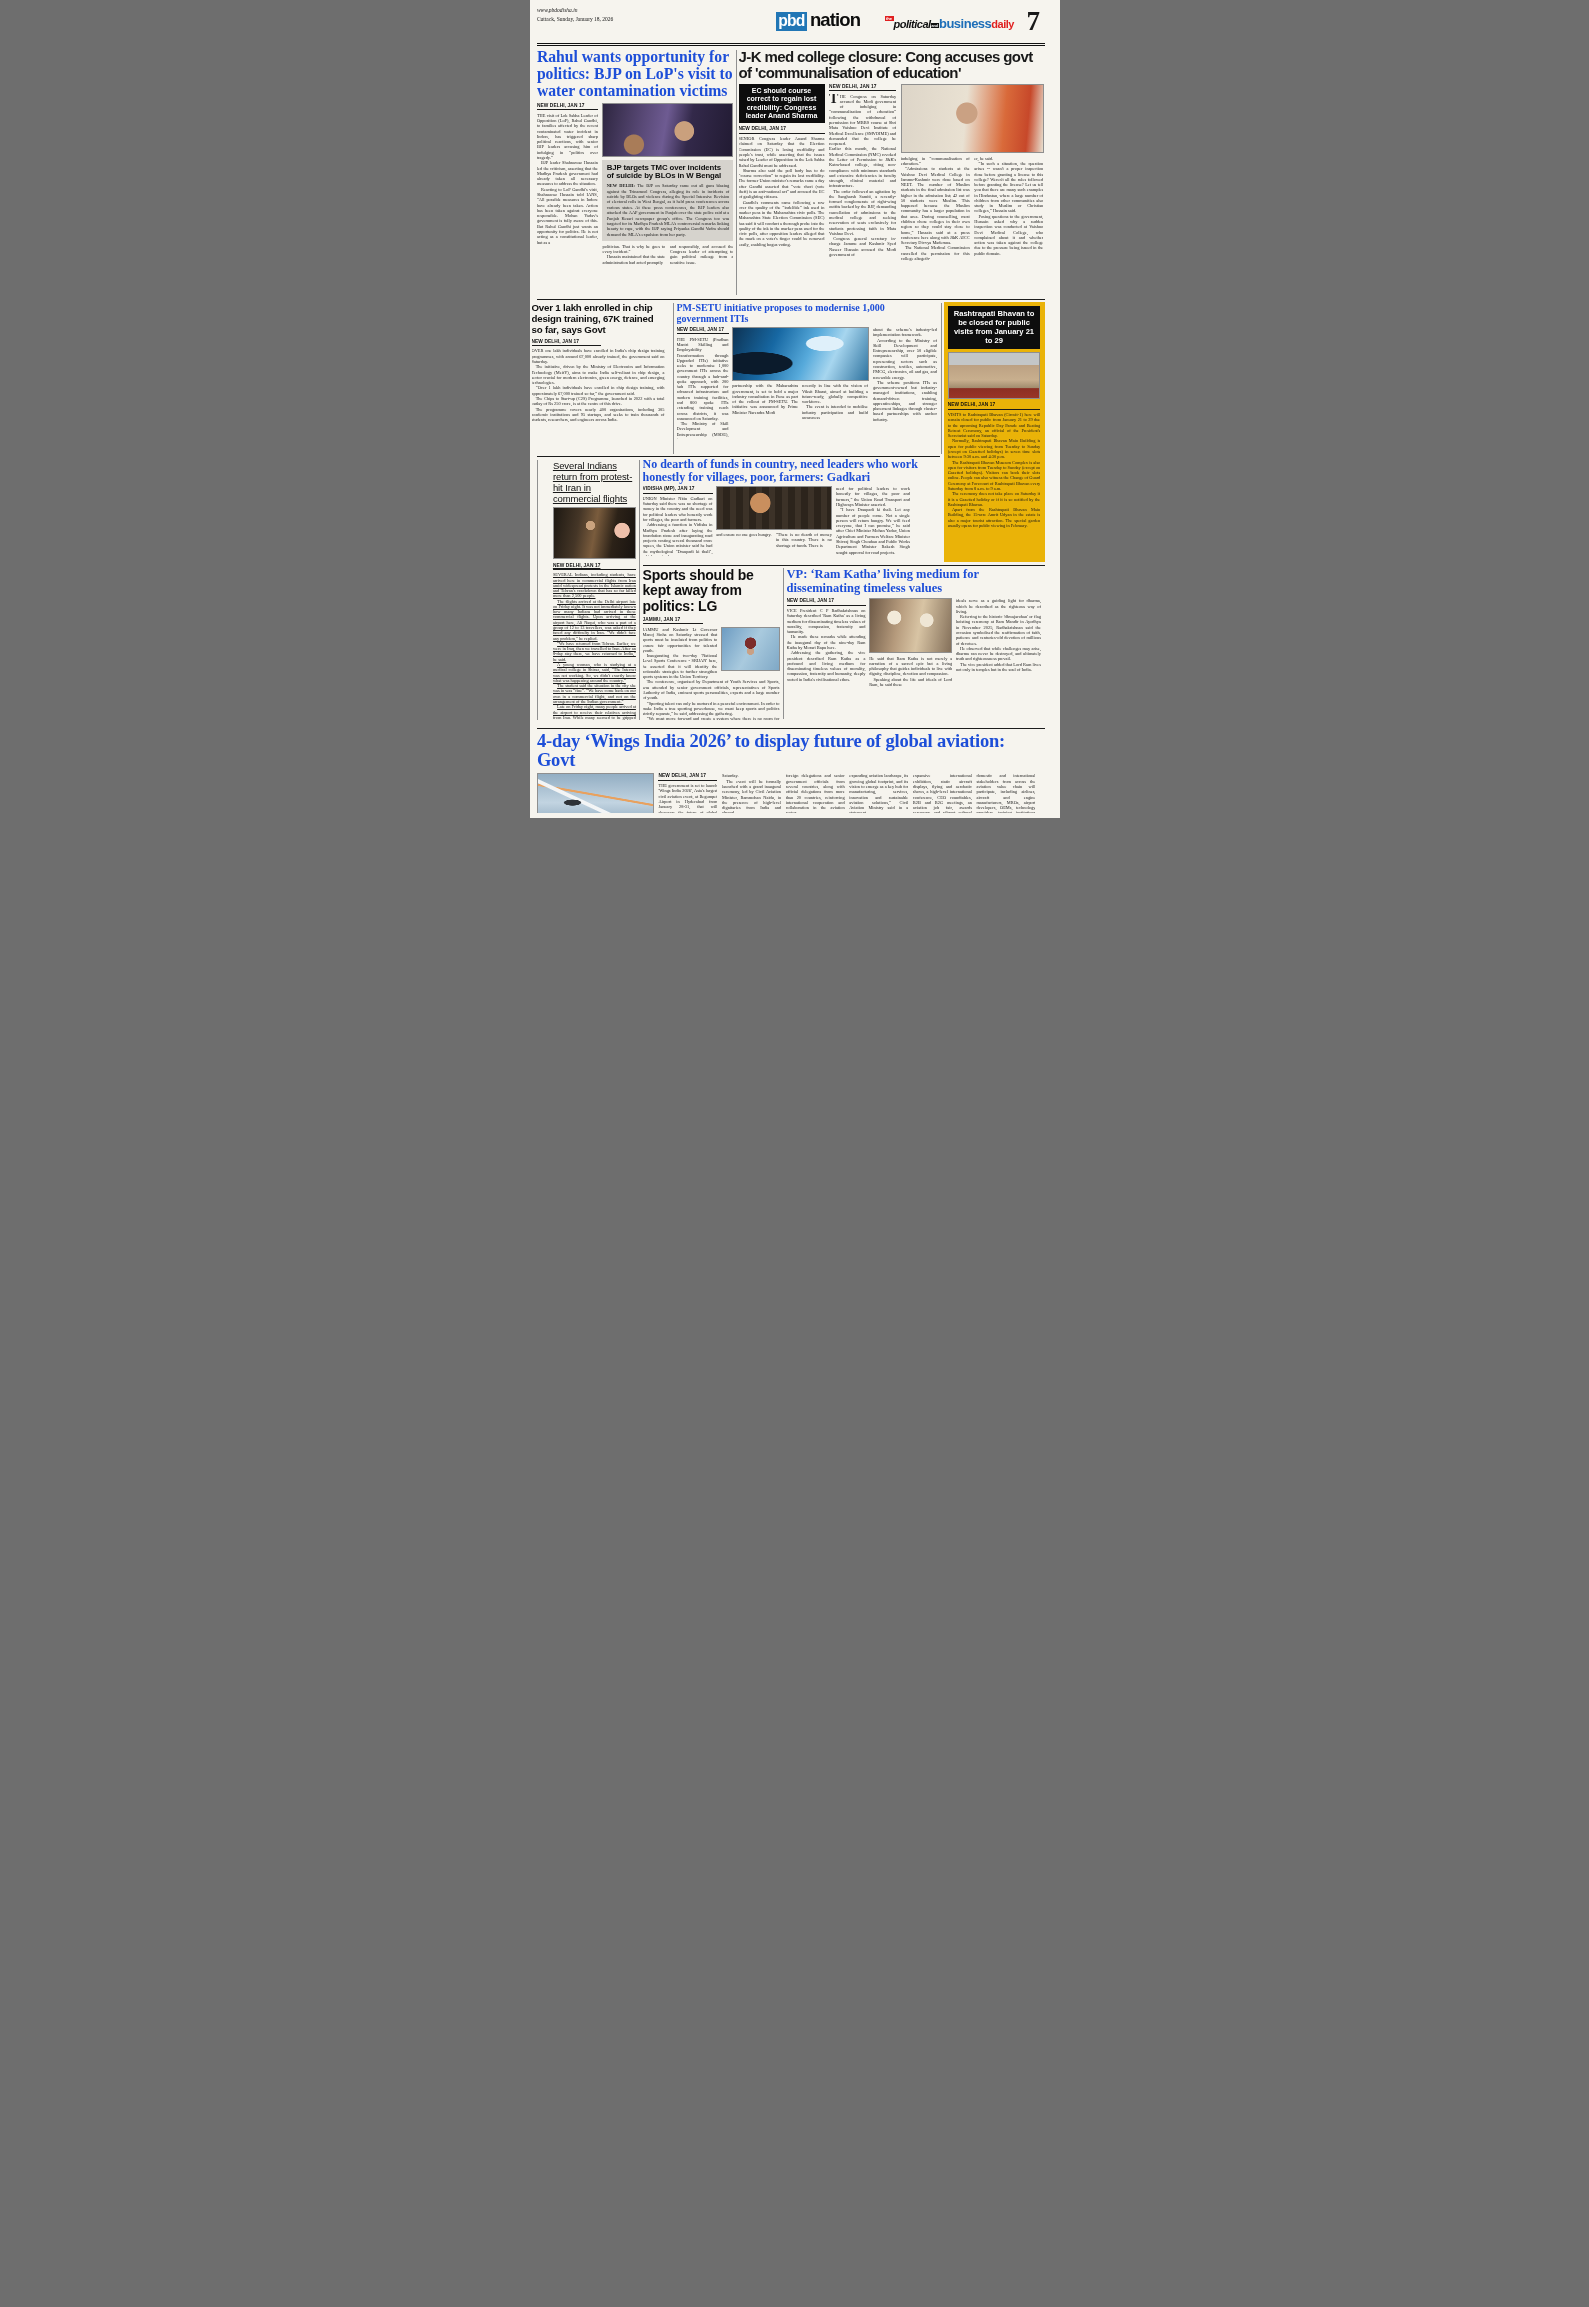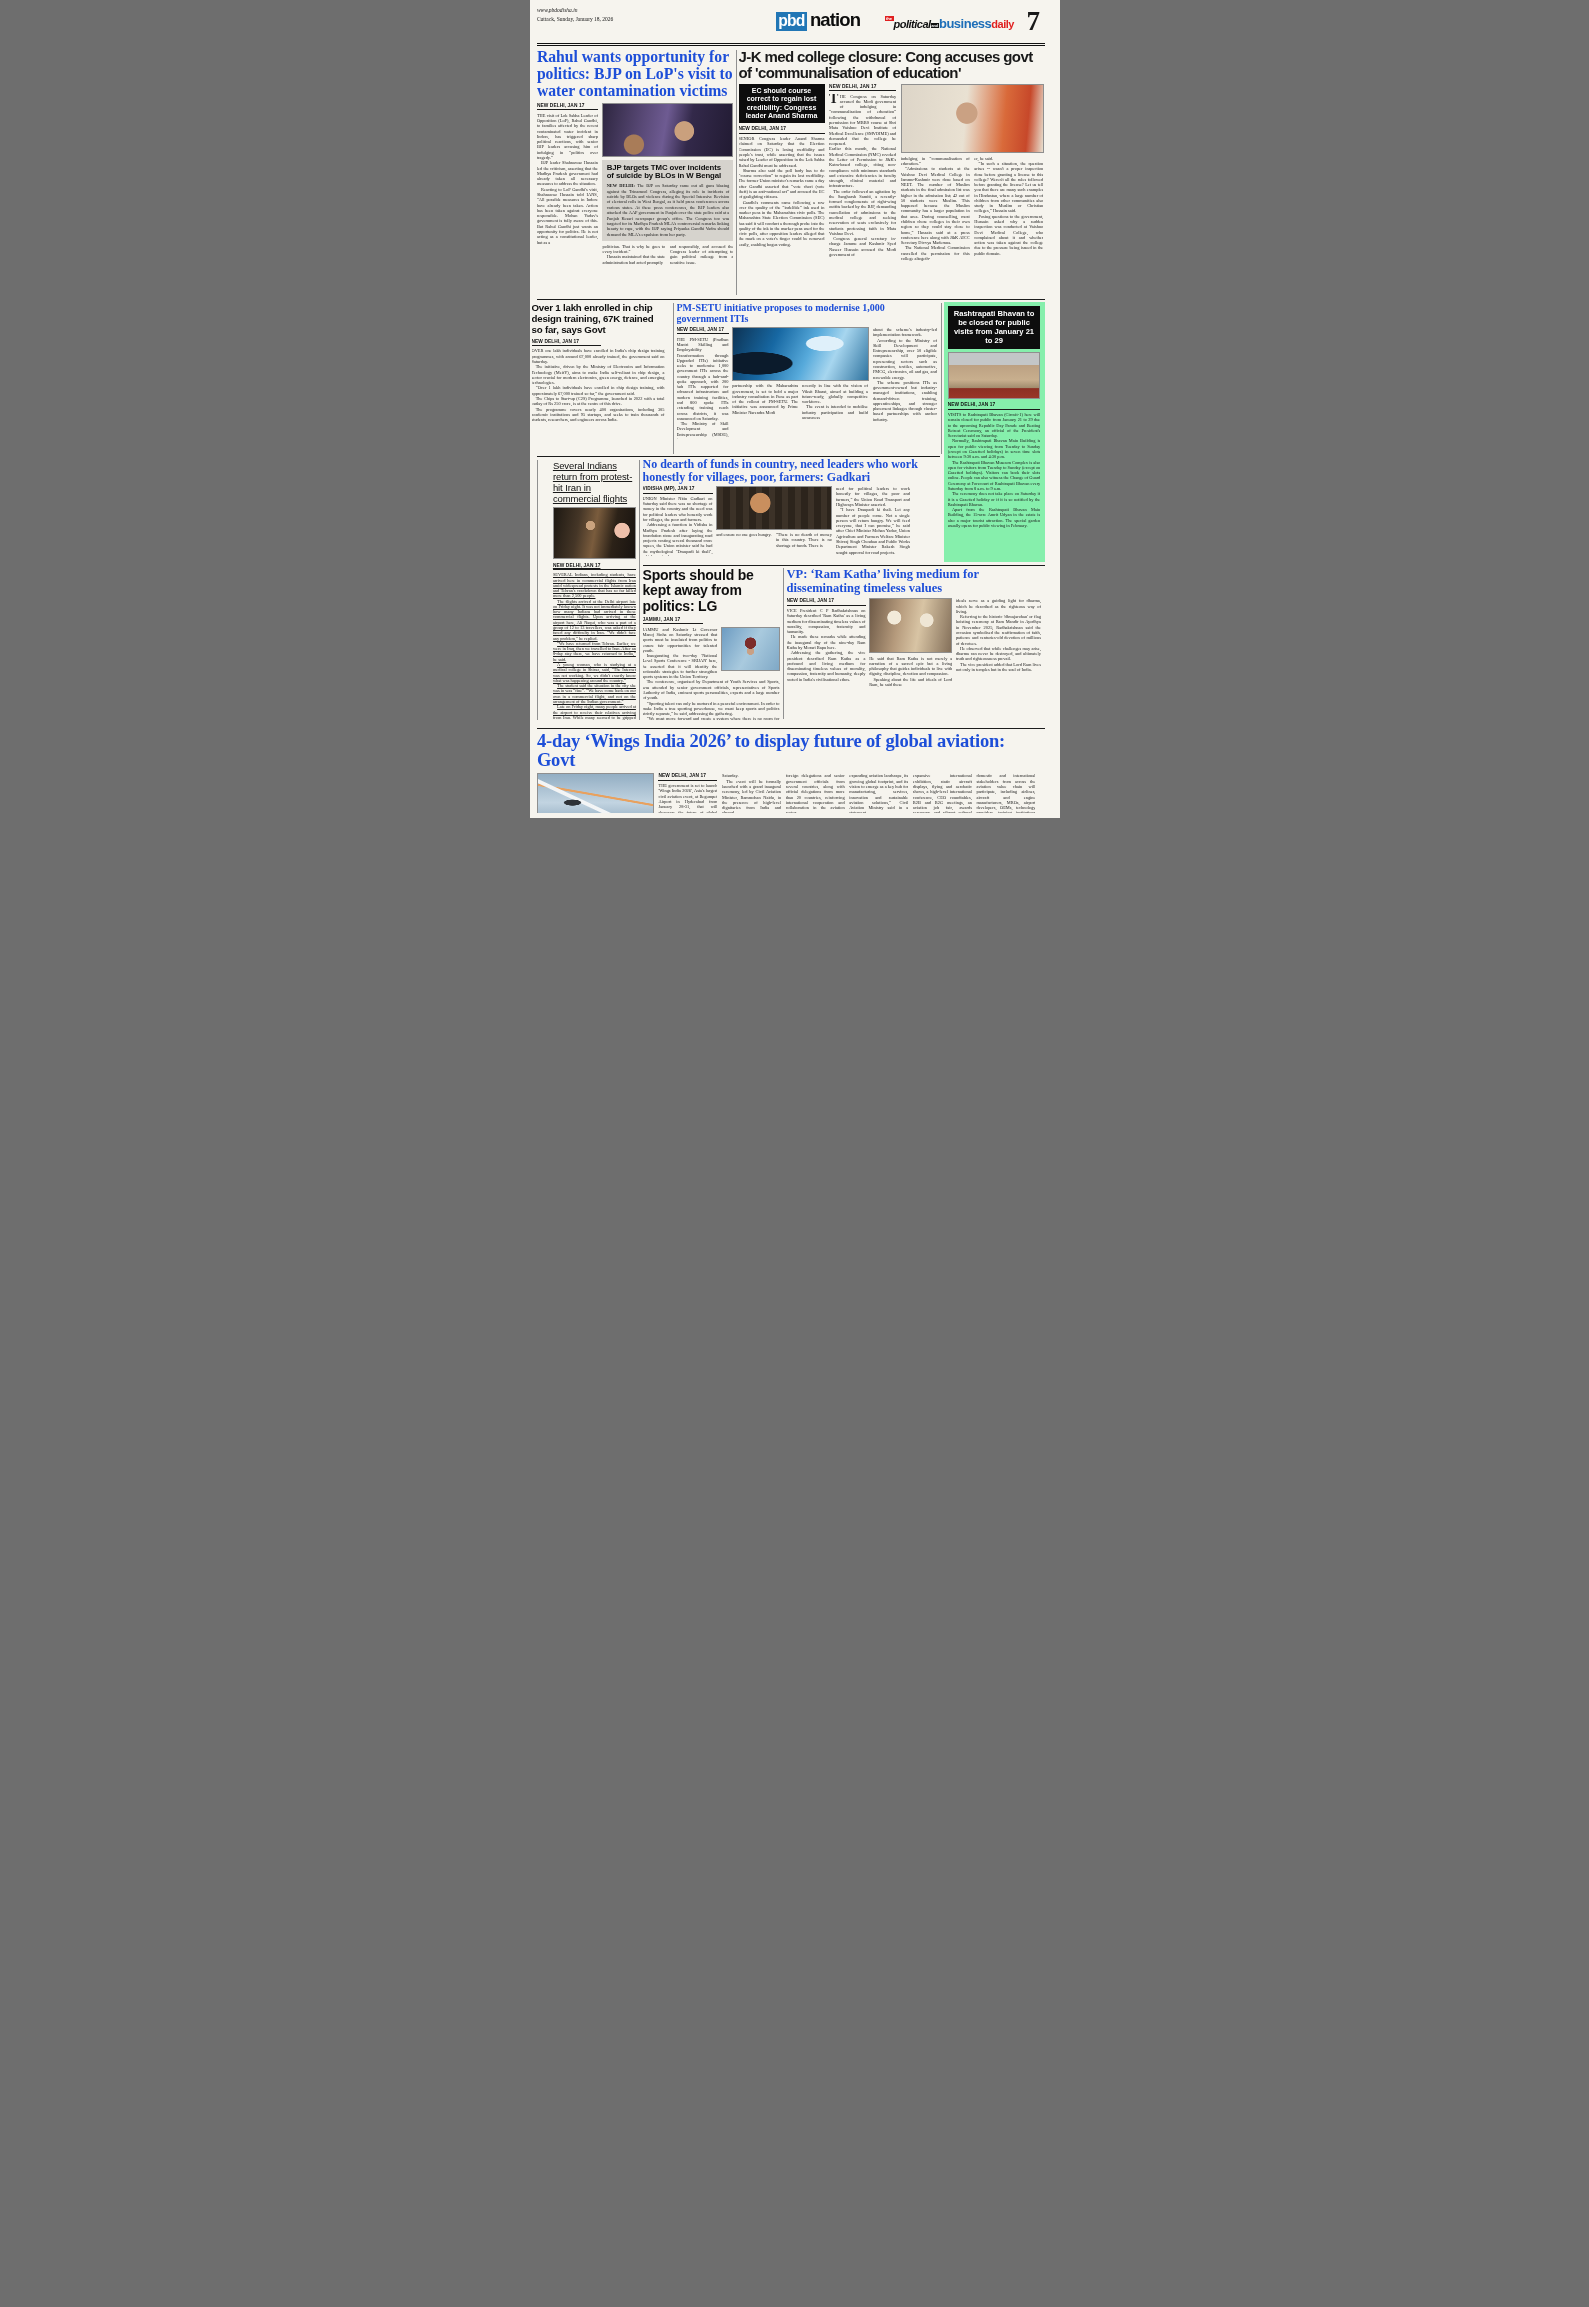--- a/index.html
+++ b/index.html
@@ -41,21 +41,21 @@
   .h-pmsetu{font-size:10px;line-height:1.06;}
   .h-iran{font-size:9.5px;line-height:1.16;letter-spacing:-0.1px;font-weight:normal;}
   .h-gadkari{font-size:12px;line-height:1.08;}
   .h-sports{font-size:14px;line-height:1.1;letter-spacing:-0.2px;}
   .h-vp{font-size:12.5px;line-height:1.1;}
   .h-wings{font-size:18.5px;line-height:1.02;letter-spacing:-0.2px;}
 
   .blackbox{background:#0d0d0d;color:#fff;font-family:"Liberation Sans",sans-serif;font-weight:bold;
             text-align:center;padding:3.2px 2.8px;}
   .graybox{background:#d6d3cd;padding:3.7px 4.2px;}
-  .rbblock{background:#86efac;padding:3.7px 4.2px;}
+  .rbblock{background:#eab308;padding:3.7px 4.2px;}
 
   .photo{position:relative;border:0.5px solid #8f8f8f;box-sizing:border-box;}
   .ph-rahul{background:
      radial-gradient(circle at 63% 52%, #caa07d 0 11%, rgba(0,0,0,0) 12%),
      radial-gradient(circle at 24% 78%, #a97c58 0 9%, rgba(0,0,0,0) 10%),
      linear-gradient(100deg,#2e2640 0%,#5a4a78 32%,#6e5b92 48%,#33294a 66%,#221b33 100%);}
   .ph-jk{background:
      radial-gradient(circle at 46% 42%, #caa183 0 12%, rgba(0,0,0,0) 13%),
      linear-gradient(95deg,#ddd5c8 0%,#e9e1d2 45%,#d96a3a 72%,#c7482a 88%,#e8e0d0 100%);}
   .ph-pmsetu{background:

